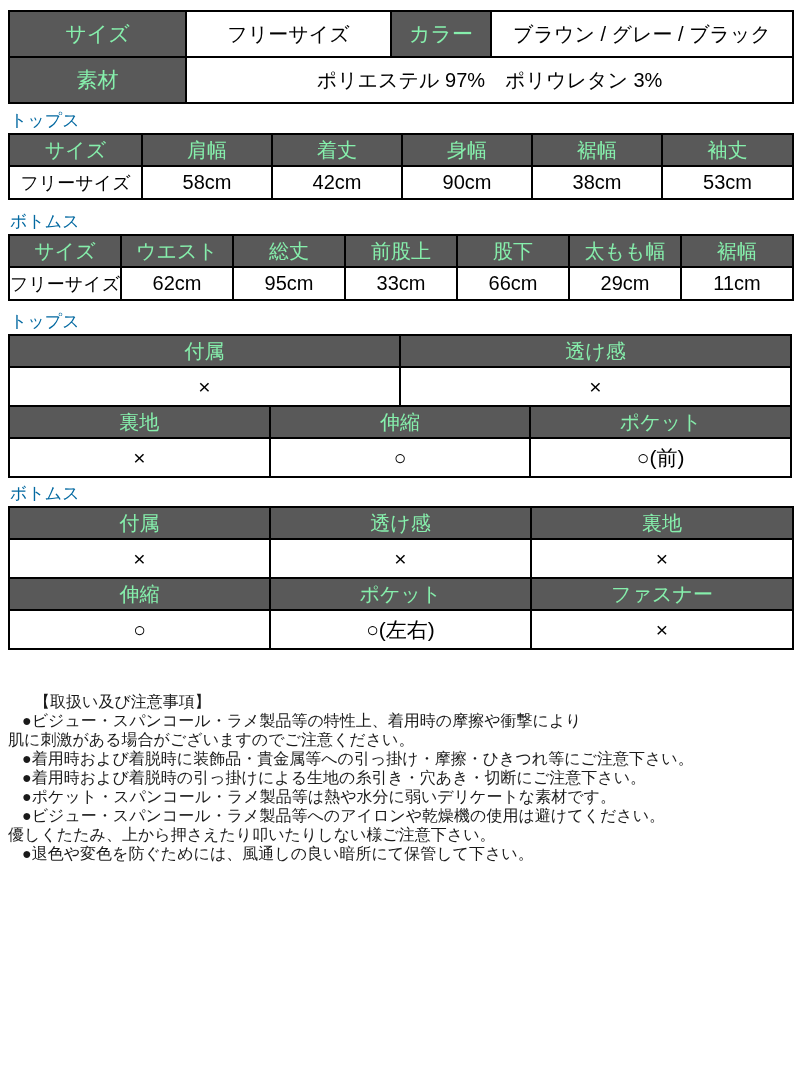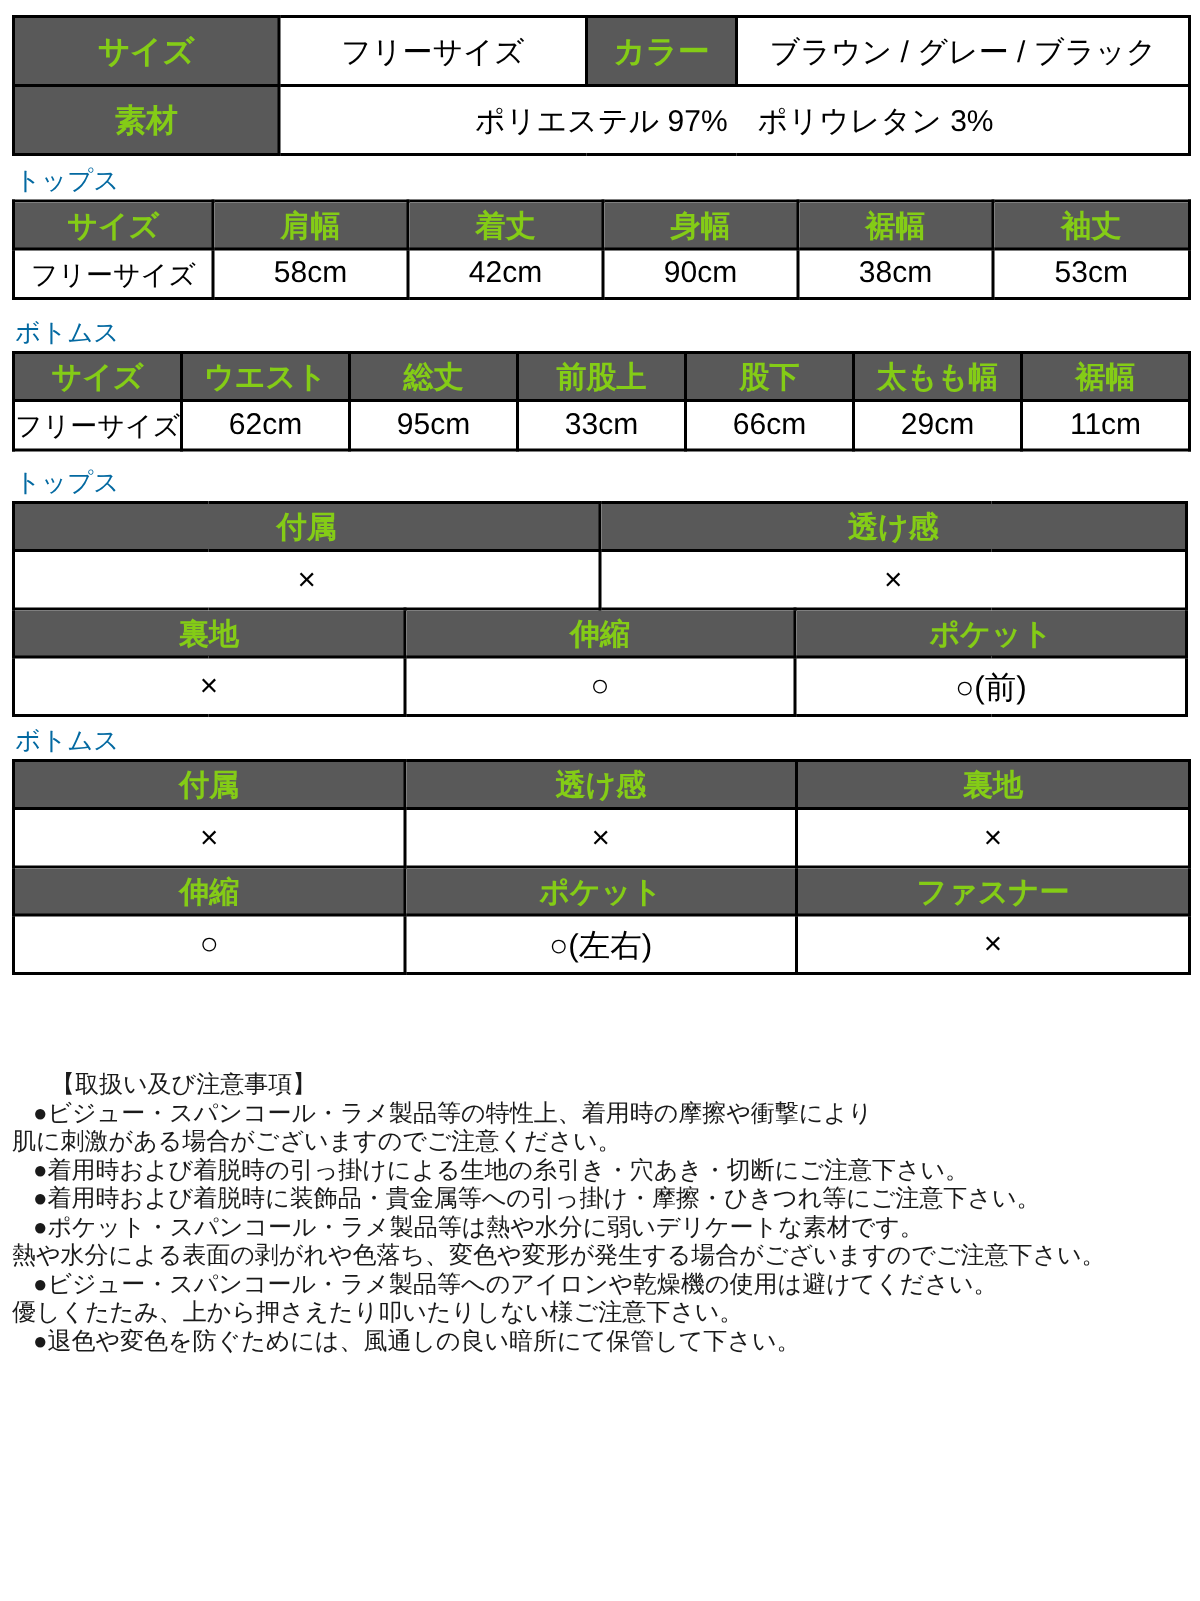--- a/index.html
+++ b/index.html
@@ -11,21 +11,21 @@
   }
   .wrap{padding:10px 8px 0 8px;}
 
   table{border-collapse:collapse;table-layout:fixed;width:784px;}
   td{
     border:2px solid #000;
     text-align:center;vertical-align:middle;
     overflow:hidden;white-space:nowrap;
     padding:0;
   }
-  .hd{background:#595959;color:#84cc16;font-weight:bold;font-size:20px;}
+  .hd{background:#595959;color:#86efac;font-weight:normal;font-size:20px;}
   .val{background:#ffffff;color:#000;font-size:20px;}
 
   
   .info td{height:44px;}
   .info .hd{font-size:21px;}
   .info .val{font-size:20px;}
 
   
   .meas .hd{height:30px;}
   .meas .val{height:31px;}
@@ -38,21 +38,21 @@
   .sec{
     font-size:17px;line-height:21px;color:#0369a1;
     margin:0;padding-left:2px;
   }
   .sec.m1{margin-top:6px;margin-bottom:2px;}
   .sec.m2{margin-top:11px;margin-bottom:2px;}
   .sec.m3{margin-top:10px;margin-bottom:2px;}
   .sec.m4{margin-top:5px;margin-bottom:2px;}
 
   .notes{
-    margin-top:64px;
+    margin-top:42px;
     width:784px;
     font-size:16px;line-height:19px;
     color:#1a1a1a;
   }
   .notes div{white-space:nowrap;}
   .ind0{padding-left:0;}
   .ind1{padding-left:14px;}
   .ind2{padding-left:26px;}
 </style>
 </head>
@@ -196,22 +196,21 @@
       <td class="val">○(左右)</td>
       <td class="val">×</td>
     </tr>
   </tbody>
     </table>
 
   <div class="notes">
     <div class="ind2">【取扱い及び注意事項】</div>
     <div class="ind1">●ビジュー・スパンコール・ラメ製品等の特性上、着用時の摩擦や衝撃により</div>
     <div class="ind0">肌に刺激がある場合がございますのでご注意ください。</div>
+    <div class="ind1">●着用時および着脱時に装飾品・貴金属等への引っ掛け・摩擦・ひきつれ等にご注意下さい。</div>
     <div class="ind1">●着用時および着脱時の引っ掛けによる生地の糸引き・穴あき・切断にご注意下さい。</div>
-    <div class="ind1">●着用時および着脱時に装飾品・貴金属等への引っ掛け・摩擦・ひきつれ等にご注意下さい。</div>
     <div class="ind1">●ポケット・スパンコール・ラメ製品等は熱や水分に弱いデリケートな素材です。</div>
-    <div class="ind0">熱や水分による表面の剥がれや色落ち、変色や変形が発生する場合がございますのでご注意下さい。</div>
     <div class="ind1">●ビジュー・スパンコール・ラメ製品等へのアイロンや乾燥機の使用は避けてください。</div>
     <div class="ind0">優しくたたみ、上から押さえたり叩いたりしない様ご注意下さい。</div>
     <div class="ind1">●退色や変色を防ぐためには、風通しの良い暗所にて保管して下さい。</div>
   </div>
 
 </div>
 
 </body></html>

